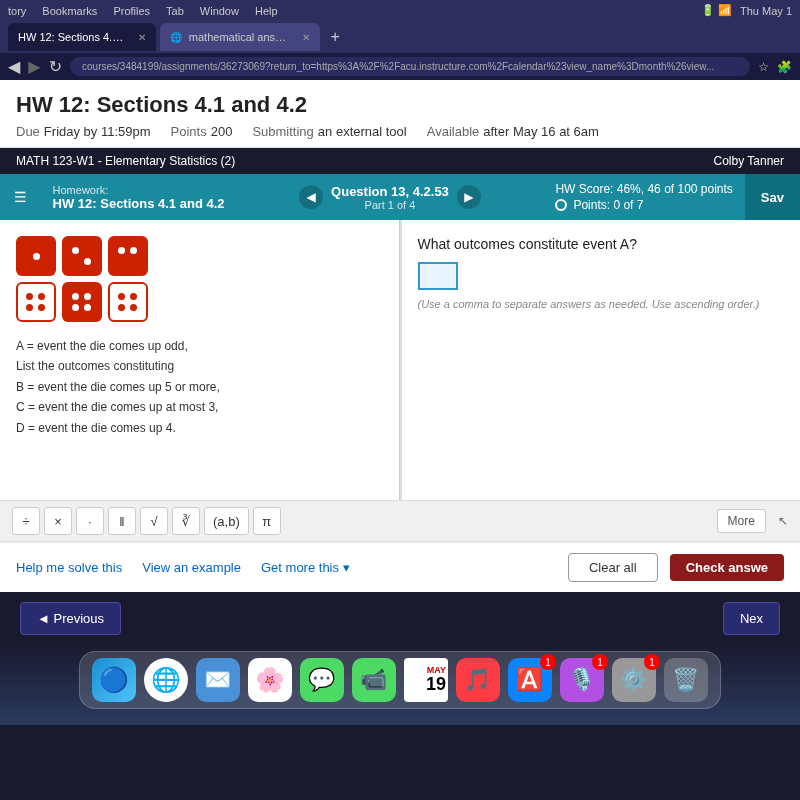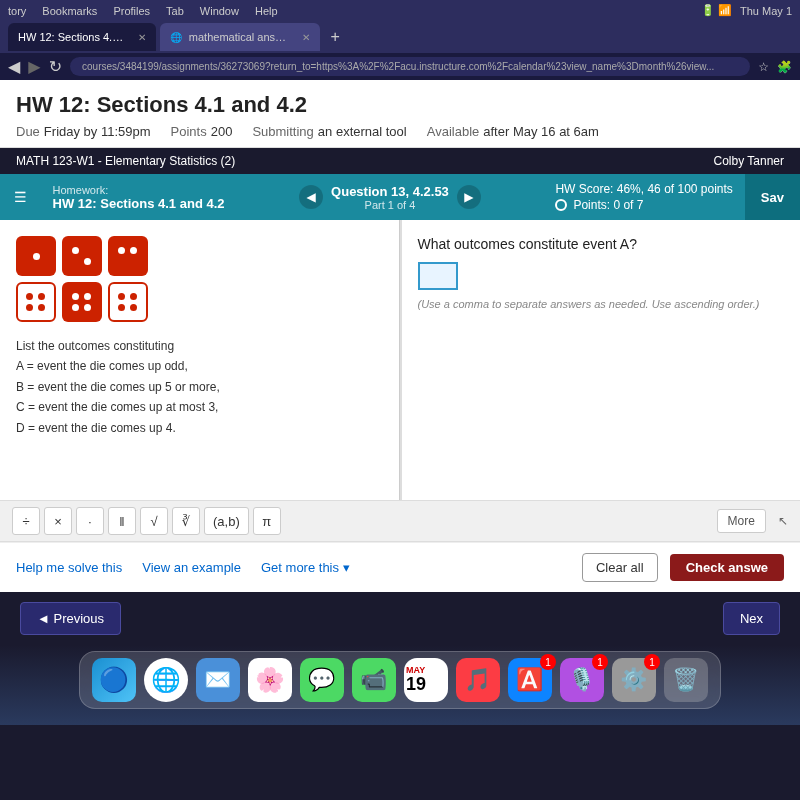--- a/index.html
+++ b/index.html
@@ -383,21 +383,21 @@
       margin-left: auto;
       display: flex;
       gap: 12px;
       align-items: center;
     }
 
     .clear-btn {
       background: white;
       border: 1px solid #999;
       border-radius: 4px;
-      padding: 6px 13px;
+      padding: 6px 20px;
       cursor: pointer;
       font-size: 13px;
       color: #333;
     }
 
     .check-btn {
       background: #8b1a1a;
       border: none;
       border-radius: 4px;
       padding: 6px 16px;
@@ -669,22 +669,22 @@
           <div class="die-dots">
             <div class="dot" style="background:#cc2200;"></div>
             <div class="dot" style="background:#cc2200;"></div>
             <div class="dot" style="background:#cc2200;"></div>
             <div class="dot" style="background:#cc2200;"></div>
           </div>
         </div>
       </div>
 
       <div class="outcomes-list">
+        <div>A = event the die comes up odd,</div>
         <div>List the outcomes constituting</div>
-        <div>A = event the die comes up odd,</div>
         <div>B = event the die comes up 5 or more,</div>
         <div>C = event the die comes up at most 3,</div>
         <div>D = event the die comes up 4.</div>
       </div>
     </div>
 
     <div style="width:2px;background:#ddd;cursor:col-resize;"></div>
 
     <div class="question-right">
       <div class="question-text">What outcomes constitute event A?</div>
@@ -759,21 +759,21 @@
       </div>
     </div>
 
     <div class="dock-item">
       <div class="dock-icon" style="background:#4cd964;">
         <span style="font-size:22px;">📹</span>
       </div>
     </div>
 
     <div class="dock-item">
-      <div class="dock-icon" style="background:white;border-radius:13px;display:flex;flex-direction:column;align-items:flex-start;justify-content:center;padding:2px;">
+      <div class="dock-icon" style="background:white;border-radius:4px;display:flex;flex-direction:column;align-items:flex-end;justify-content:center;padding:2px;">
         <span style="font-size:9px;color:#cc0000;font-weight:bold;line-height:1;">MAY</span>
         <span style="font-size:18px;font-weight:bold;color:#000000;line-height:1.1;">19</span>
       </div>
     </div>
 
     <div class="dock-item">
       <div class="dock-icon" style="background:#fc3c44;">
         <span style="font-size:22px;">🎵</span>
       </div>
     </div>

